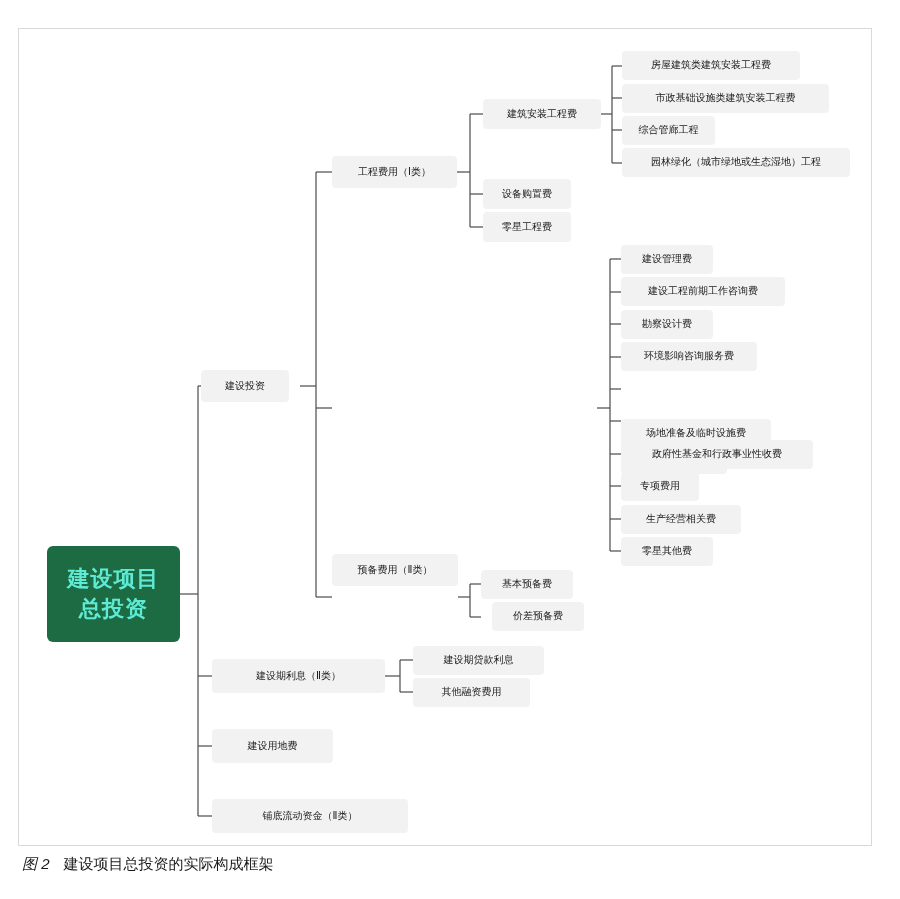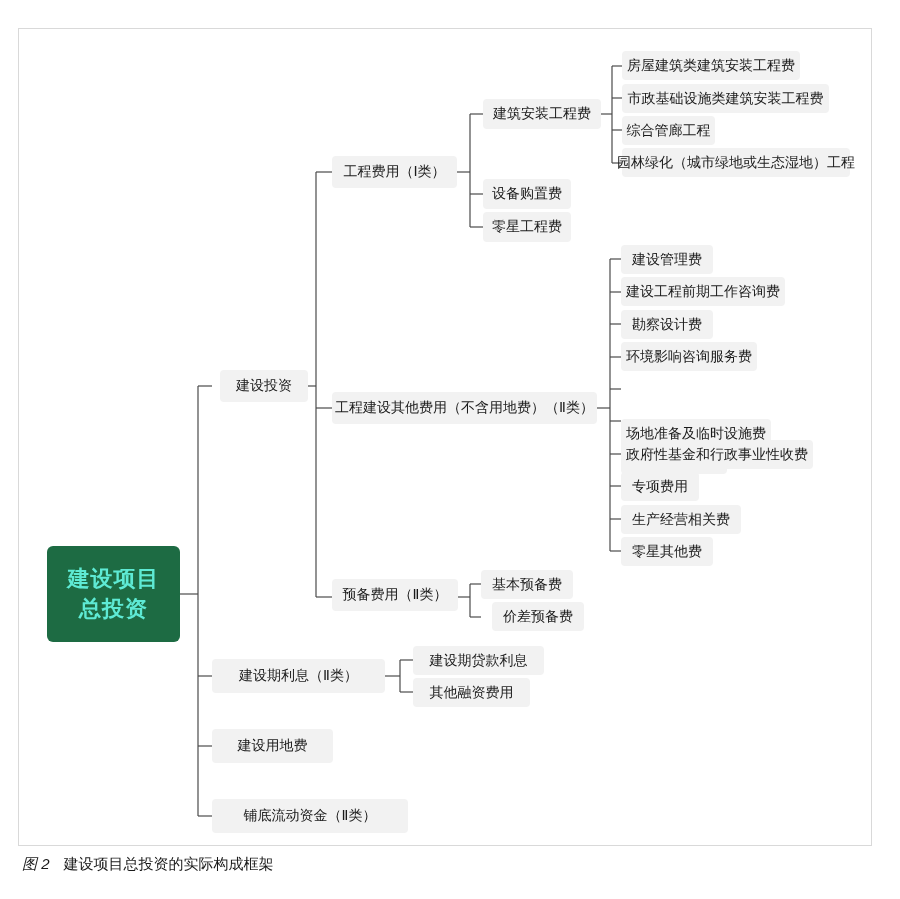--- a/index.html
+++ b/index.html
@@ -26,21 +26,21 @@
     position: absolute;
     left: 0; top: 0;
     width: 900px; height: 899px;
     pointer-events: none;
   }
   .node {
     position: absolute;
     background: #f2f2f2;
     border-radius: 4px;
     color: #1a1a1a;
-    font-size: 14px;
+    font-size: 10px;
     line-height: 1.25;
     padding: 5px 9px;
     white-space: nowrap;
     display: flex;
     align-items: center;
     justify-content: center;
   }
   .root {
     position: absolute;
     background: #1d6b43;
@@ -127,33 +127,32 @@
     </g>
   </svg>
 
   <div class="root" style="left:47px; top:546px; width:133px; height:96px;">
     <div>
       <span>建设项目</span>
       <span>总投资</span>
     </div>
   </div>
 
-  <div class="node" style="left:220px; top:370px; width:88px; height:32px;text-align:center;">建设投资</div>
+  <div class="node" style="left:201px; top:370px; width:88px; height:32px;text-align:center;">建设投资</div>
 
   <div class="node" style="left:212px; top:659px; width:173px; height:34px;">建设期利息（Ⅱ类）</div>
 
   <div class="node" style="left:212px; top:729px; width:121px; height:34px;">建设用地费</div>
 
   <div class="node" style="left:332px; top:156px; width:125px; height:32px;">工程费用（Ⅰ类）</div>
 
   <div class="node" style="left:212px; top:799px; width:196px; height:34px;">铺底流动资金（Ⅱ类）</div>
 
-  <div class="node" style="left:332px; top:392px; width:265px; height:32px;">工程建设其他费用（不含用地费）（Ⅱ类）</div>
 
-  <div class="node" style="left:332px; top:579px; width:126px; height:32px;">预备费用（Ⅱ类）</div>
+  <div class="node" style="left:332px; top:554px; width:126px; height:32px;">预备费用（Ⅱ类）</div>
 
   <div class="node" style="left:483px; top:99px; width:118px; height:30px;">建筑安装工程费</div>
 
   <div class="node" style="left:483px; top:179px; width:88px; height:30px;">设备购置费</div>
 
   <div class="node" style="left:483px; top:212px; width:88px; height:30px;">零星工程费</div>
 
   <div class="node" style="left:622px; top:51px; width:178px; height:29px;">房屋建筑类建筑安装工程费</div>
 
   <div class="node" style="left:622px; top:84px; width:207px; height:29px;">市政基础设施类建筑安装工程费</div>

